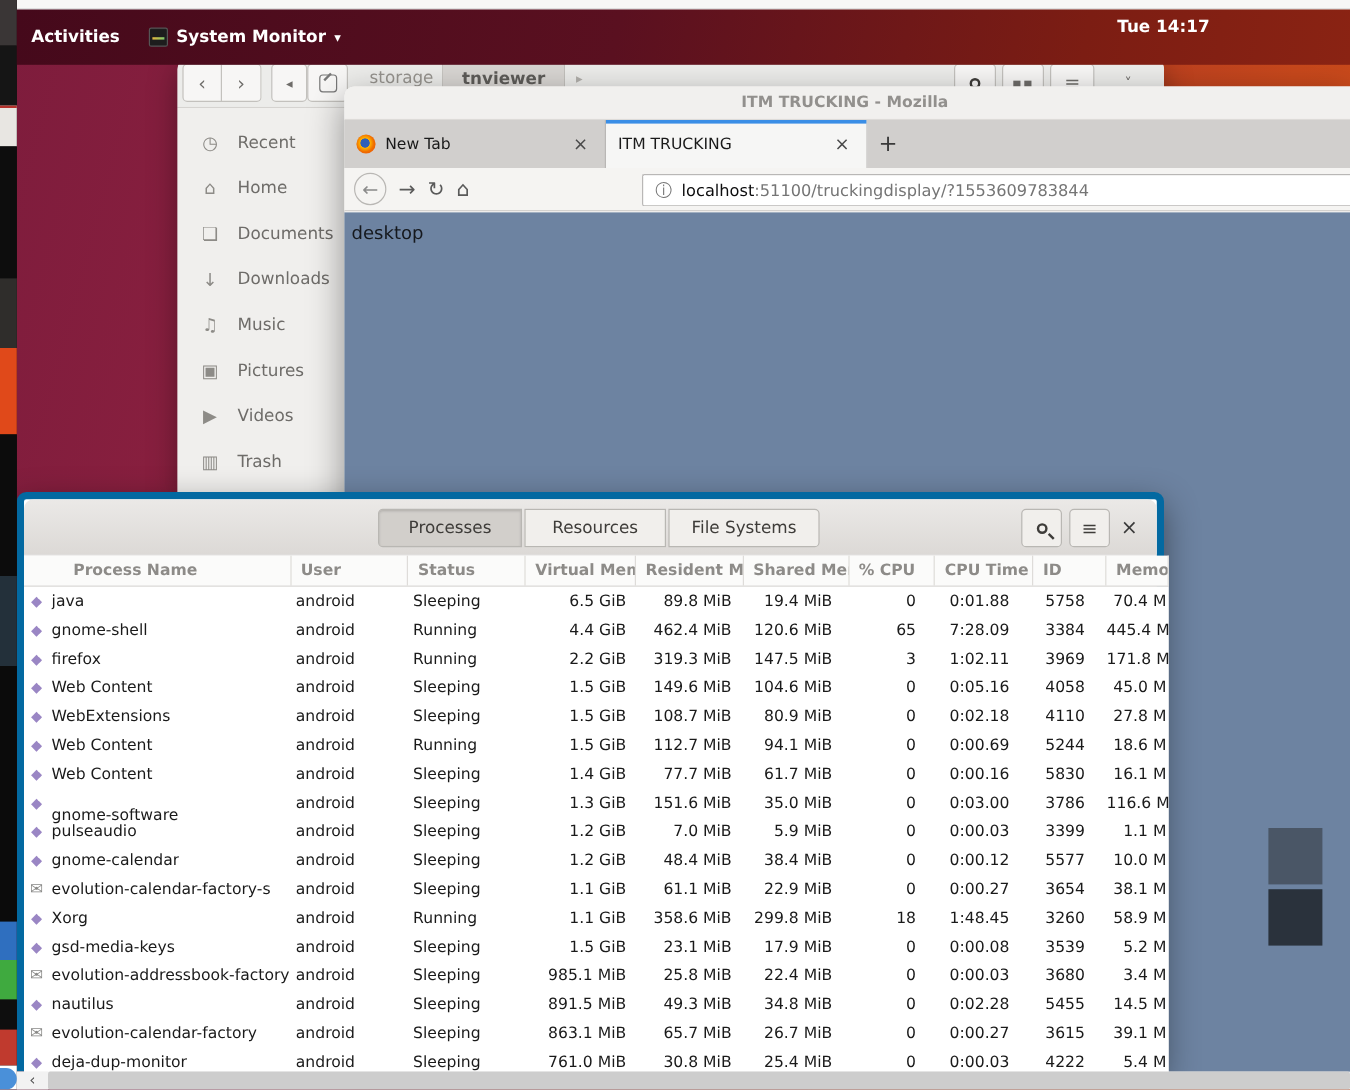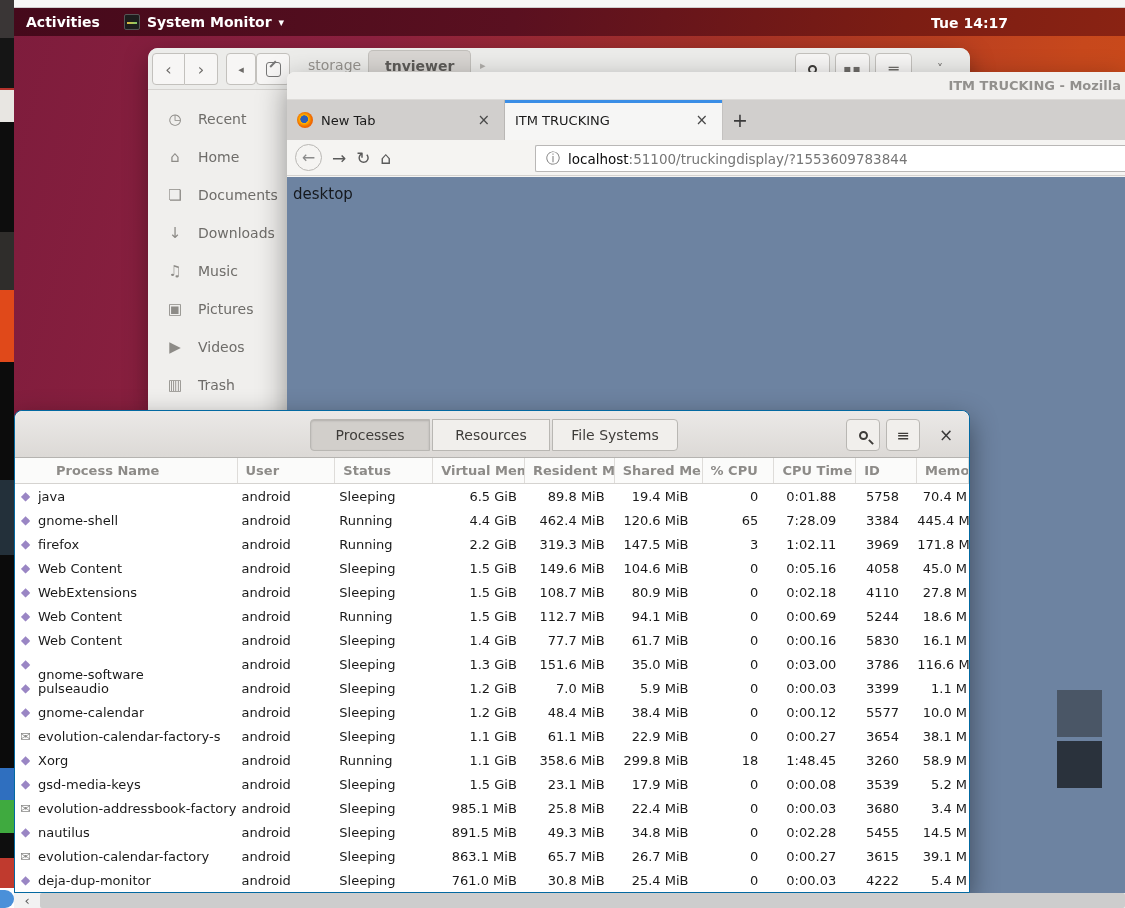--- a/index.html
+++ b/index.html
@@ -8,21 +8,21 @@
   .abs { position:absolute; }
 
   
   #edge-strip { left:0; top:0; width:14px; height:908px; background:#101010; z-index:40; }
   #edge-strip .seg { position:absolute; left:0; width:14px; }
 
   
   #top-white { left:14px; top:0; width:1111px; height:8px; background:#f7f7f6; z-index:39; border-bottom:1px solid #cfcfcf; }
 
   
-  #top-bar { left:14px; top:8px; width:1111px; height:28px; z-index:41;
+  #top-bar { left:14px; top:8px; width:1111px; height:46px; z-index:41;
     background:linear-gradient(100deg,#45091b 0%,#5a1020 45%,#7c1d13 80%,#8a2313 100%);
     color:#fff; display:flex; align-items:center; font-size:14px; font-weight:bold; }
   #top-bar .tb-item { padding:0 12px; height:100%; display:flex; align-items:center; gap:7px; }
   #sysmon-glyph { width:16px; height:16px; background:#1d1d1d; border:1px solid #555; border-radius:2px; position:relative; }
   #sysmon-glyph::after { content:""; position:absolute; left:2px; top:7px; width:10px; height:2px; background:linear-gradient(90deg,#e4b63c,#7ec96b); }
   #clock { position:absolute; right:117px; top:0; height:30px; display:flex; align-items:center; font-weight:bold; }
 
   
   #files-win { left:148px; top:48px; width:822px; height:362px; background:#f0efed; border-radius:10px 10px 0 0; z-index:10; box-shadow:0 8px 24px rgba(0,0,0,.35); }
   #files-toolbar { position:absolute; left:0; top:0; width:100%; height:42px; background:#ececea; border-radius:10px 10px 0 0; border-bottom:1px solid #d5d3d0; }
@@ -34,21 +34,21 @@
   .ftab.active { background:#d8d5d2; border:1px solid #c2c0bc; border-bottom:none; border-radius:5px 5px 0 0; color:#5d5b58; font-weight:bold; }
   .icon-tablet { width:15px; height:15px; border:1.5px solid #777; border-radius:3px; position:relative; }
   .icon-tablet::after { content:""; position:absolute; left:3px; top:3px; width:8px; height:1.5px; background:#777; transform:rotate(-45deg); transform-origin:left center; }
   #files-sidebar { position:absolute; left:0; top:42px; width:139px; height:320px; background:#f0efed; padding-top:10px; }
   .side-item { height:38px; display:flex; align-items:center; padding-left:18px; gap:14px; color:#6e6c69; font-size:14px; }
   .side-item .si-icon { width:18px; text-align:center; color:#8d8b87; font-size:15px; }
 
   
   #ff-win { left:287px; top:72px; width:838px; height:823px; z-index:20; background:#f5f4f2; border-radius:8px 0 0 0; box-shadow:0 10px 30px rgba(0,0,0,.4); }
   #ff-title { position:absolute; left:0; top:0; width:100%; height:28px; background:#f1f0ee; border-radius:8px 0 0 0; border-bottom:1px solid #dddbd8;
-    display:flex; align-items:center; justify-content:flex-end; padding-right:4px; font-size:13px; font-weight:bold; color:#92908d; }
+    display:flex; align-items:center; justify-content:center; padding-right:4px; font-size:13px; font-weight:bold; color:#92908d; }
   #ff-tabbar { position:absolute; left:0; top:28px; width:100%; height:40px; background:#d1cfcd; display:flex; align-items:stretch; }
   .ff-tab { width:218px; display:flex; align-items:center; padding:0 10px; gap:8px; font-size:13px; color:#1a1a1a; border-right:1px solid #b9b7b5; position:relative; }
   .ff-tab .tab-label { flex:1; overflow:hidden; white-space:nowrap; }
   .ff-tab .tab-close { color:#4a4a4a; font-size:15px; padding:0 4px; }
   .ff-tab.active { background:#f6f6f5; border-right:1px solid #c4c2c0; }
   .ff-tab.active::before { content:""; position:absolute; left:0; top:0; width:100%; height:3px; background:#3a8ee6; }
   #ff-logo { width:16px; height:16px; border-radius:50%; background:radial-gradient(circle at 45% 45%, #2e5fb8 0 29%, #ffb300 33%, #f07000 58%, #e8410a 100%); }
   #ff-newtab { width:34px; display:flex; align-items:center; justify-content:center; font-size:19px; color:#3a3a3a; }
   #ff-navbar { position:absolute; left:0; top:68px; width:100%; height:36px; background:#f5f4f2; border-bottom:1px solid #d4d2cf; display:flex; align-items:center; gap:10px; padding:0 8px; }
   .nav-icon { color:#5a5a5a; font-size:17px; }
@@ -57,21 +57,21 @@
     display:flex; align-items:center; gap:8px; padding:0 10px; font-size:13.5px; }
   #url-info { color:#737373; font-size:14px; }
   #url-host { color:#0c0c0d; }
   #url-path { color:#757575; }
   #ff-content { position:absolute; left:0; top:105px; width:100%; height:718px; background:#6d83a1; }
   #page-heading { padding:8px 0 0 6px; font-size:15px; color:#15181d; }
   #sq-top { position:absolute; left:770px; top:513px; width:45px; height:47px; background:#4a5666; }
   #sq-bottom { position:absolute; left:770px; top:564px; width:45px; height:47px; background:#2a323c; }
 
   
-  #sm-win { left:14px; top:410px; width:956px; height:483px; z-index:30; background:#fff; border:1px solid #0369a1; border-radius:8px 8px 0 0; box-shadow:0 10px 28px rgba(0,0,0,.45); }
+  #sm-win { left:14px; top:410px; width:956px; height:483px; z-index:30; background:#fff; border:6px solid #0369a1; border-radius:8px 8px 0 0; box-shadow:0 10px 28px rgba(0,0,0,.45); }
   #sm-header { position:absolute; left:0; top:0; width:100%; height:47px; background:linear-gradient(#ebe9e7,#dcd9d6); border-bottom:1px solid #b5b3b0; border-radius:8px 8px 0 0; }
   .sm-tab { position:absolute; top:8px; height:32px; background:#f1efec; border:1px solid #b9b7b3; display:flex; align-items:center; justify-content:center; font-size:14px; color:#3e3c39; }
   .sm-tab.active { background:#d2cfcb; box-shadow:inset 0 1px 2px rgba(0,0,0,.15); }
   .sm-iconbtn { position:absolute; top:8px; width:34px; height:32px; background:#f1efec; border:1px solid #b9b7b3; border-radius:4px; display:flex; align-items:center; justify-content:center; color:#3e3c39; font-size:16px; }
   .icon-magnifier { width:9px; height:9px; border:2px solid #3e3c39; border-radius:50%; position:relative; }
   .icon-magnifier::after { content:""; position:absolute; left:7px; top:8px; width:6px; height:2px; background:#3e3c39; transform:rotate(45deg); }
   #sm-close { position:absolute; top:8px; right:10px; width:26px; height:32px; display:flex; align-items:center; justify-content:center; color:#3a3a3a; font-size:17px; }
 
   #sm-colheads { position:absolute; left:0; top:47px; width:954px; height:26px; background:#fbfbfa; border-bottom:1px solid #d5d3d0; display:flex; }
   .colhead { height:100%; display:flex; align-items:center; font-size:13px; font-weight:bold; color:#8d8b88; border-right:1px solid #dedcd9; overflow:hidden; white-space:nowrap; padding-left:8px; }

